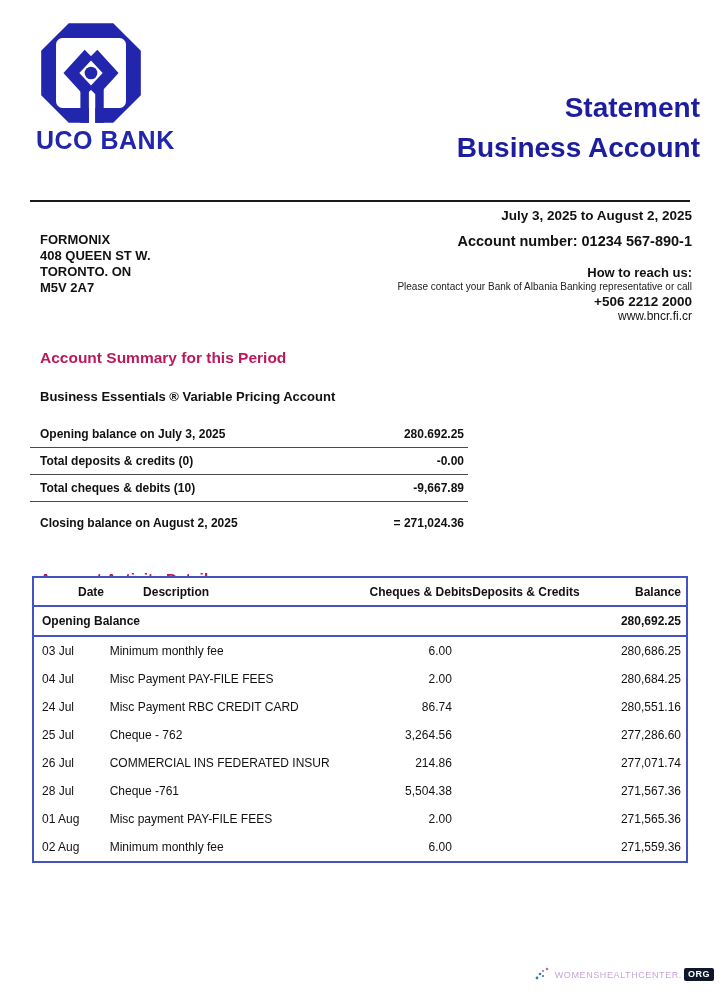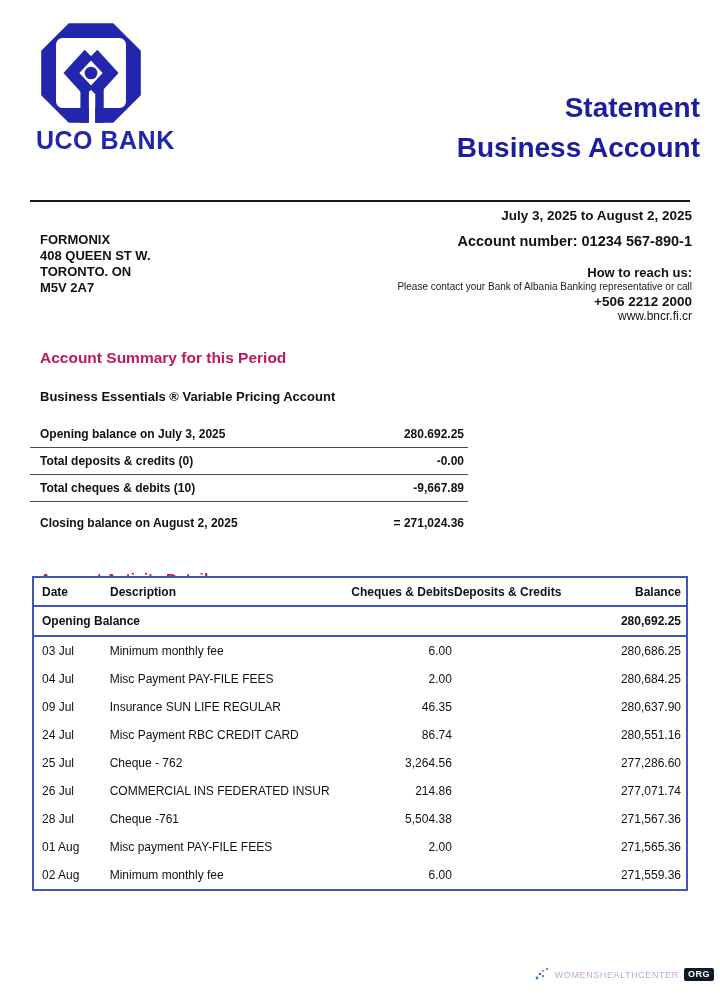--- a/index.html
+++ b/index.html
@@ -34,21 +34,21 @@
   .srow{display:flex;justify-content:space-between;align-items:center;height:26px;
         padding:0 4px 0 10px;}
   .srow.sep{border-bottom:1px solid #4a4a4a;}
   .srow.last{height:34px;padding-top:4px;}
 
   
   #activity-head{top:548px;margin-top:22px;}
   .activity-table{position:absolute;left:32px;top:576px;width:652px;border:2px solid #4353c1;
                   background:#fff;}
   .arow{display:flex;align-items:center;height:28px;font-size:12px;color:#111;}
-  .arow.header{font-weight:bold;height:27px;border-bottom:2px solid #4353c1;}
+  .arow.header{font-weight:bold;height:27px;border-bottom:2px solid #4353c1;padding-left:36px;}
   .arow.opening{font-weight:bold;border-bottom:2px solid #4353c1;}
   .c-date{width:76px;padding-left:8px;box-sizing:border-box;}
   .c-desc{width:232px;}
   .c-debit{width:112px;text-align:right;}
   .c-credit{width:170px;text-align:left;}
   .c-balance{flex:1;text-align:right;padding-right:5px;}
   .c-openlabel{flex:1;padding-left:8px;}
   .c-openbal{width:165px;text-align:right;padding-right:5px;}
 
   
@@ -140,27 +140,20 @@
           <span class="c-balance">280,686.25</span>
         </div>
         <div class="arow">
           <span class="c-date">04 Jul</span>
           <span class="c-desc">Misc Payment PAY-FILE FEES</span>
           <span class="c-debit">2.00</span>
           <span class="c-credit"></span>
           <span class="c-balance">280,684.25</span>
         </div>
         <div class="arow">
-          <span class="c-date">09 Jul</span>
-          <span class="c-desc">Insurance SUN LIFE REGULAR</span>
-          <span class="c-debit">46.35</span>
-          <span class="c-credit"></span>
-          <span class="c-balance">280,637.90</span>
-        </div>
-        <div class="arow">
           <span class="c-date">24 Jul</span>
           <span class="c-desc">Misc Payment RBC CREDIT CARD</span>
           <span class="c-debit">86.74</span>
           <span class="c-credit"></span>
           <span class="c-balance">280,551.16</span>
         </div>
         <div class="arow">
           <span class="c-date">25 Jul</span>
           <span class="c-desc">Cheque - 762</span>
           <span class="c-debit">3,264.56</span>

